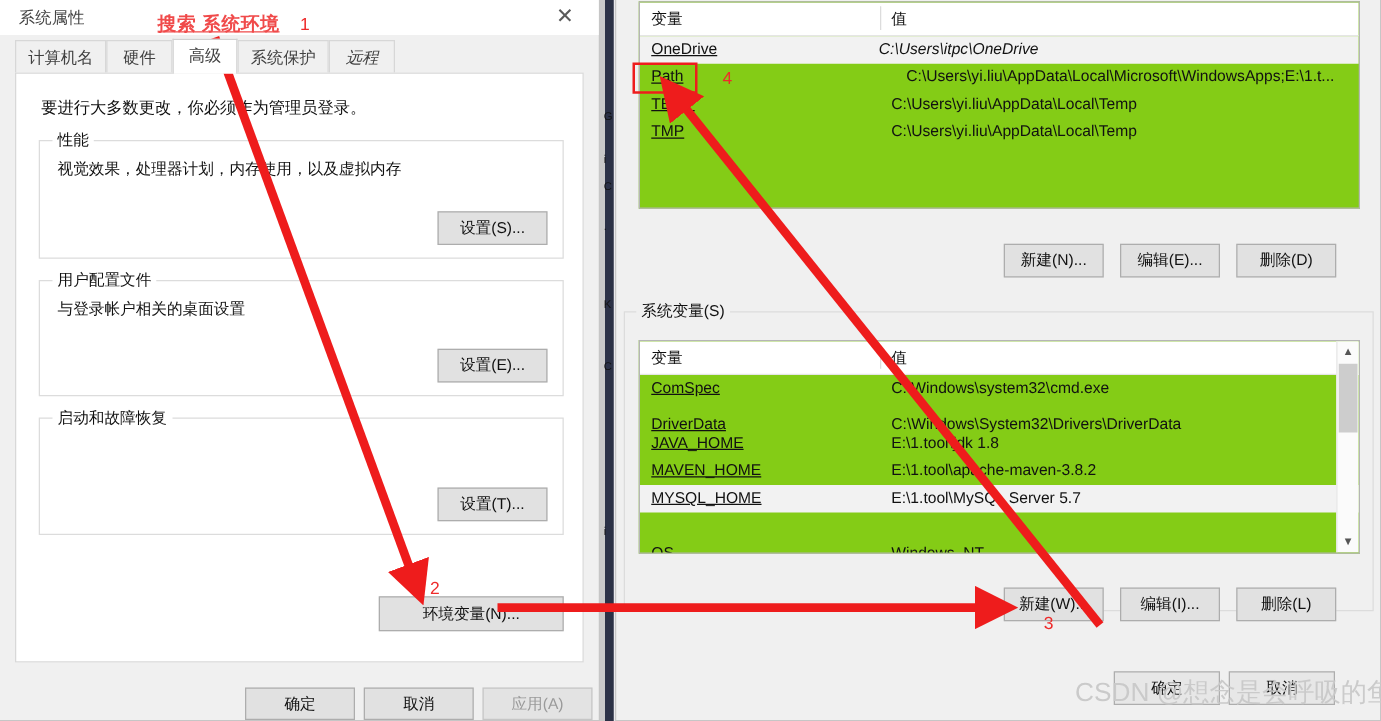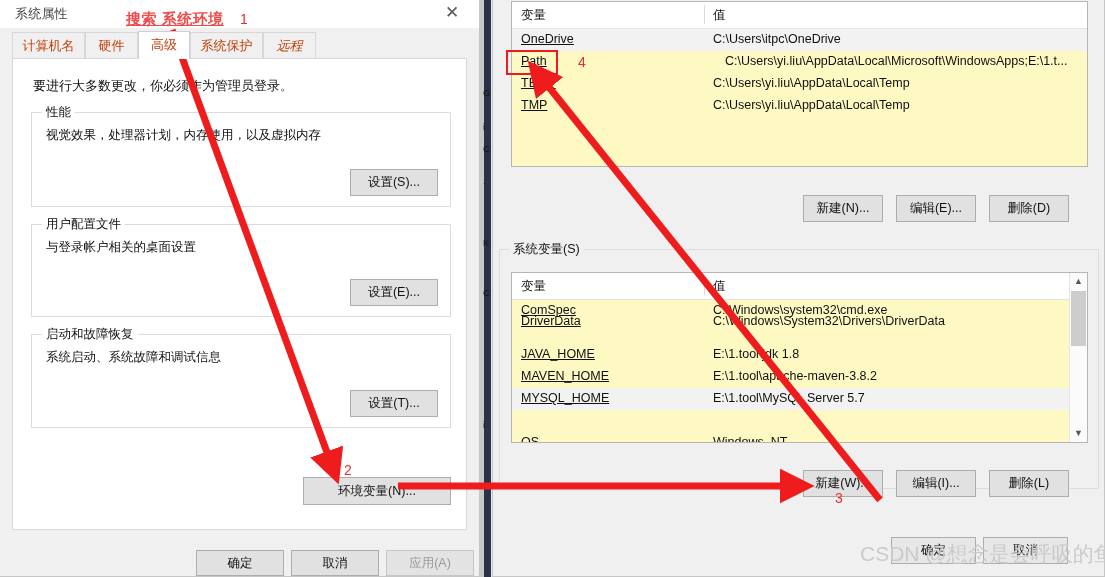--- a/index.html
+++ b/index.html
@@ -26,21 +26,21 @@
     box-sizing:border-box;
   }
   .dlg-left-titlebar{position:absolute;left:0;top:0;width:479px;height:32px;background:#ffffff;}
   .dlg-left-title{position:absolute;left:15px;top:9px;font-size:13px;color:#444;letter-spacing:.2px;}
   .dlg-left-close{position:absolute;right:10px;top:4px;width:34px;height:26px;
     color:#5a5a5a;font-size:17px;line-height:26px;text-align:center;cursor:default;font-weight:300;}
 
   .tabstrip{position:absolute;left:12px;top:36px;width:455px;height:27px;}
   .tab{position:absolute;top:0;height:27px;box-sizing:border-box;
        background:#f0f0f0;border:1px solid #d7d7d7;border-bottom:none;
-       font-size:13px;color:#c2410c;line-height:25px;text-align:center;padding:0 7px;}
+       font-size:13px;color:#404040;line-height:25px;text-align:center;padding:0 7px;}
   .tab.sel{background:#ffffff;border-color:#d0d0d0;z-index:3;height:28px;line-height:26px;}
 
   .tabpanel{position:absolute;left:12px;top:62px;width:455px;height:472px;
             background:#ffffff;border:1px solid #d8d8d8;box-sizing:border-box;}
   .panel-note{position:absolute;left:20px;top:18px;font-size:13px;color:#111;}
 
   .gbox{position:absolute;border:1px solid #dcdcdc;box-sizing:border-box;background:transparent;}
   .gbox-title{position:absolute;top:-9px;left:10px;background:#ffffff;padding:0 4px;font-size:12.5px;color:#111;}
   .gbox-desc{position:absolute;left:14px;top:14px;font-size:12.5px;color:#111;white-space:nowrap;}
 
@@ -51,21 +51,21 @@
 
   .dlg-left-footer .btn{height:26px;line-height:24px;}
 
   
   .dlg-right{position:absolute;left:492px;top:-52px;width:613px;height:629px;
              background:#f0f0f0;border:1px solid #c6c6c6;box-sizing:border-box;}
 
   .evgroup{position:absolute;border:1px solid #dcdcdc;box-sizing:border-box;}
   .evgroup-title{position:absolute;top:-9px;left:9px;background:#f0f0f0;padding:0 4px;font-size:12.5px;color:#111;}
 
-  .listbox{position:absolute;background:#fef9c3;border:1px solid #b5b5b5;box-sizing:border-box;overflow:hidden;}
+  .listbox{position:absolute;background:#84cc16;border:1px solid #b5b5b5;box-sizing:border-box;overflow:hidden;}
   .lb-head{position:absolute;left:0;top:0;right:0;height:26px;background:#ffffff;border-bottom:1px solid #e5e5e5;}
   .lb-head .col{position:absolute;top:5px;font-size:12.5px;color:#111;}
   .lb-head .colsep{position:absolute;top:3px;width:1px;height:19px;background:#dcdcdc;}
   .lb-row{position:absolute;left:0;right:0;height:22px;}
   .lb-row.alt{background:#f2f2f2;}
   .lb-name{position:absolute;left:9px;top:3px;font-size:12.5px;color:#111;white-space:nowrap;text-decoration:underline;}
   .lb-val{position:absolute;top:3px;font-size:12.5px;color:#111;white-space:nowrap;overflow:hidden;}
 
   .vscroll{position:absolute;top:0;right:0;width:17px;bottom:0;background:#fbfbfb;border-left:1px solid #e6e6e6;}
   .vscroll .arrow{position:absolute;left:0;width:17px;height:17px;color:#555;font-size:9px;text-align:center;line-height:17px;}
@@ -125,21 +125,20 @@
       </div>
 
       <div class="gbox" style="left:18px;top:53px;width:420px;height:95px;">
         <div class="gbox-title">性能</div>
         <div class="gbox-desc">视觉效果，处理器计划，内存使用，以及虚拟内存</div>
         <div class="btn" style="right:12px;bottom:10px;width:88px;height:27px;line-height:25px;">设置(S)...</div>
       </div>
 
       <div class="gbox" style="left:18px;top:275px;width:420px;height:94px;">
         <div class="gbox-title">启动和故障恢复</div>
-        <div class="gbox-desc">系统启动、系统故障和调试信息</div>
         <div class="btn" style="right:12px;bottom:10px;width:88px;height:27px;line-height:25px;">设置(T)...</div>
       </div>
 
       <div class="btn" style="left:290px;top:418px;width:148px;height:28px;line-height:26px;">环境变量(N)...</div>
     </div>
 
     <div class="dlg-left-footer">
       <div class="btn" style="left:196px;top:554px;width:88px;">确定</div>
       <div class="btn" style="left:291px;top:554px;width:88px;">取消</div>
       <div class="btn disabled" style="left:386px;top:554px;width:88px;">应用(A)</div>
@@ -149,21 +148,21 @@
   <div class="dlg-right">
 
     <div class="listbox" style="left:18px;top:52px;width:577px;height:166px;">
       <div class="lb-head">
         <div class="col" style="left:9px;">变量</div>
         <div class="colsep" style="left:192px;"></div>
         <div class="col" style="left:201px;">值</div>
       </div>
       <div class="lb-row alt" style="top:27px;">
         <div class="lb-name">OneDrive</div>
-        <div class="lb-val" style="left:201px;width:370px;">C:\Users\itpc\OneDrive</div>
+        <div class="lb-val" style="left:191px;width:370px;font-style:italic;">C:\Users\itpc\OneDrive</div>
       </div>
       <div class="lb-row" style="top:49px;">
         <div class="lb-name">Path</div>
         <div class="lb-val" style="left:201px;width:370px;margin-left:12px;">C:\Users\yi.liu\AppData\Local\Microsoft\WindowsApps;E:\1.t...</div>
       </div>
       <div class="lb-row" style="top:71px;">
         <div class="lb-name">TEMP</div>
         <div class="lb-val" style="left:201px;width:370px;">C:\Users\yi.liu\AppData\Local\Temp</div>
       </div>
       <div class="lb-row" style="top:93px;">
@@ -184,21 +183,21 @@
       <div class="lb-head">
         <div class="col" style="left:9px;">变量</div>
         <div class="colsep" style="left:192px;"></div>
         <div class="col" style="left:201px;">值</div>
       </div>
 
       <div class="lb-row" style="top:27px;">
         <div class="lb-name">ComSpec</div>
         <div class="lb-val" style="left:201px;width:350px;">C:\Windows\system32\cmd.exe</div>
       </div>
-      <div class="lb-row" style="top:38px;">
+      <div class="lb-row" style="top:56px;">
         <div class="lb-name">DriverData</div>
         <div class="lb-val" style="left:201px;width:350px;">C:\Windows\System32\Drivers\DriverData</div>
       </div>
       <div class="lb-row" style="top:71px;">
         <div class="lb-name">JAVA_HOME</div>
         <div class="lb-val" style="left:201px;width:350px;">E:\1.tool\jdk 1.8</div>
       </div>
       <div class="lb-row" style="top:93px;">
         <div class="lb-name">MAVEN_HOME</div>
         <div class="lb-val" style="left:201px;width:350px;">E:\1.tool\apache-maven-3.8.2</div>

